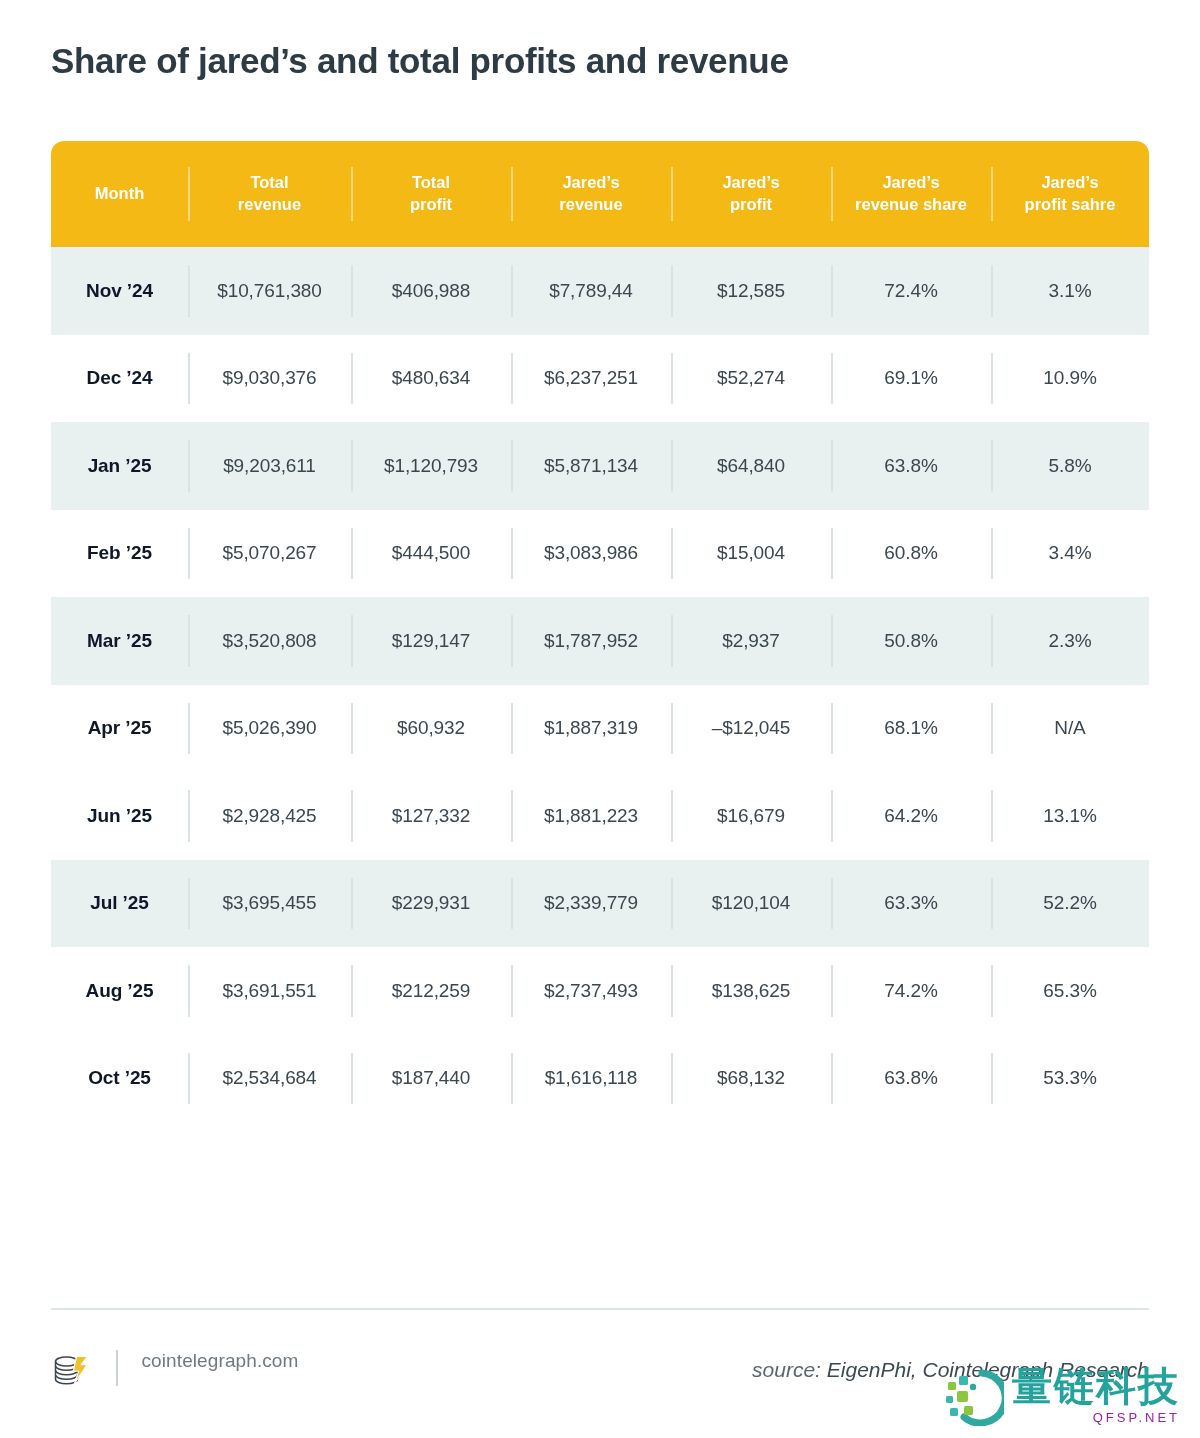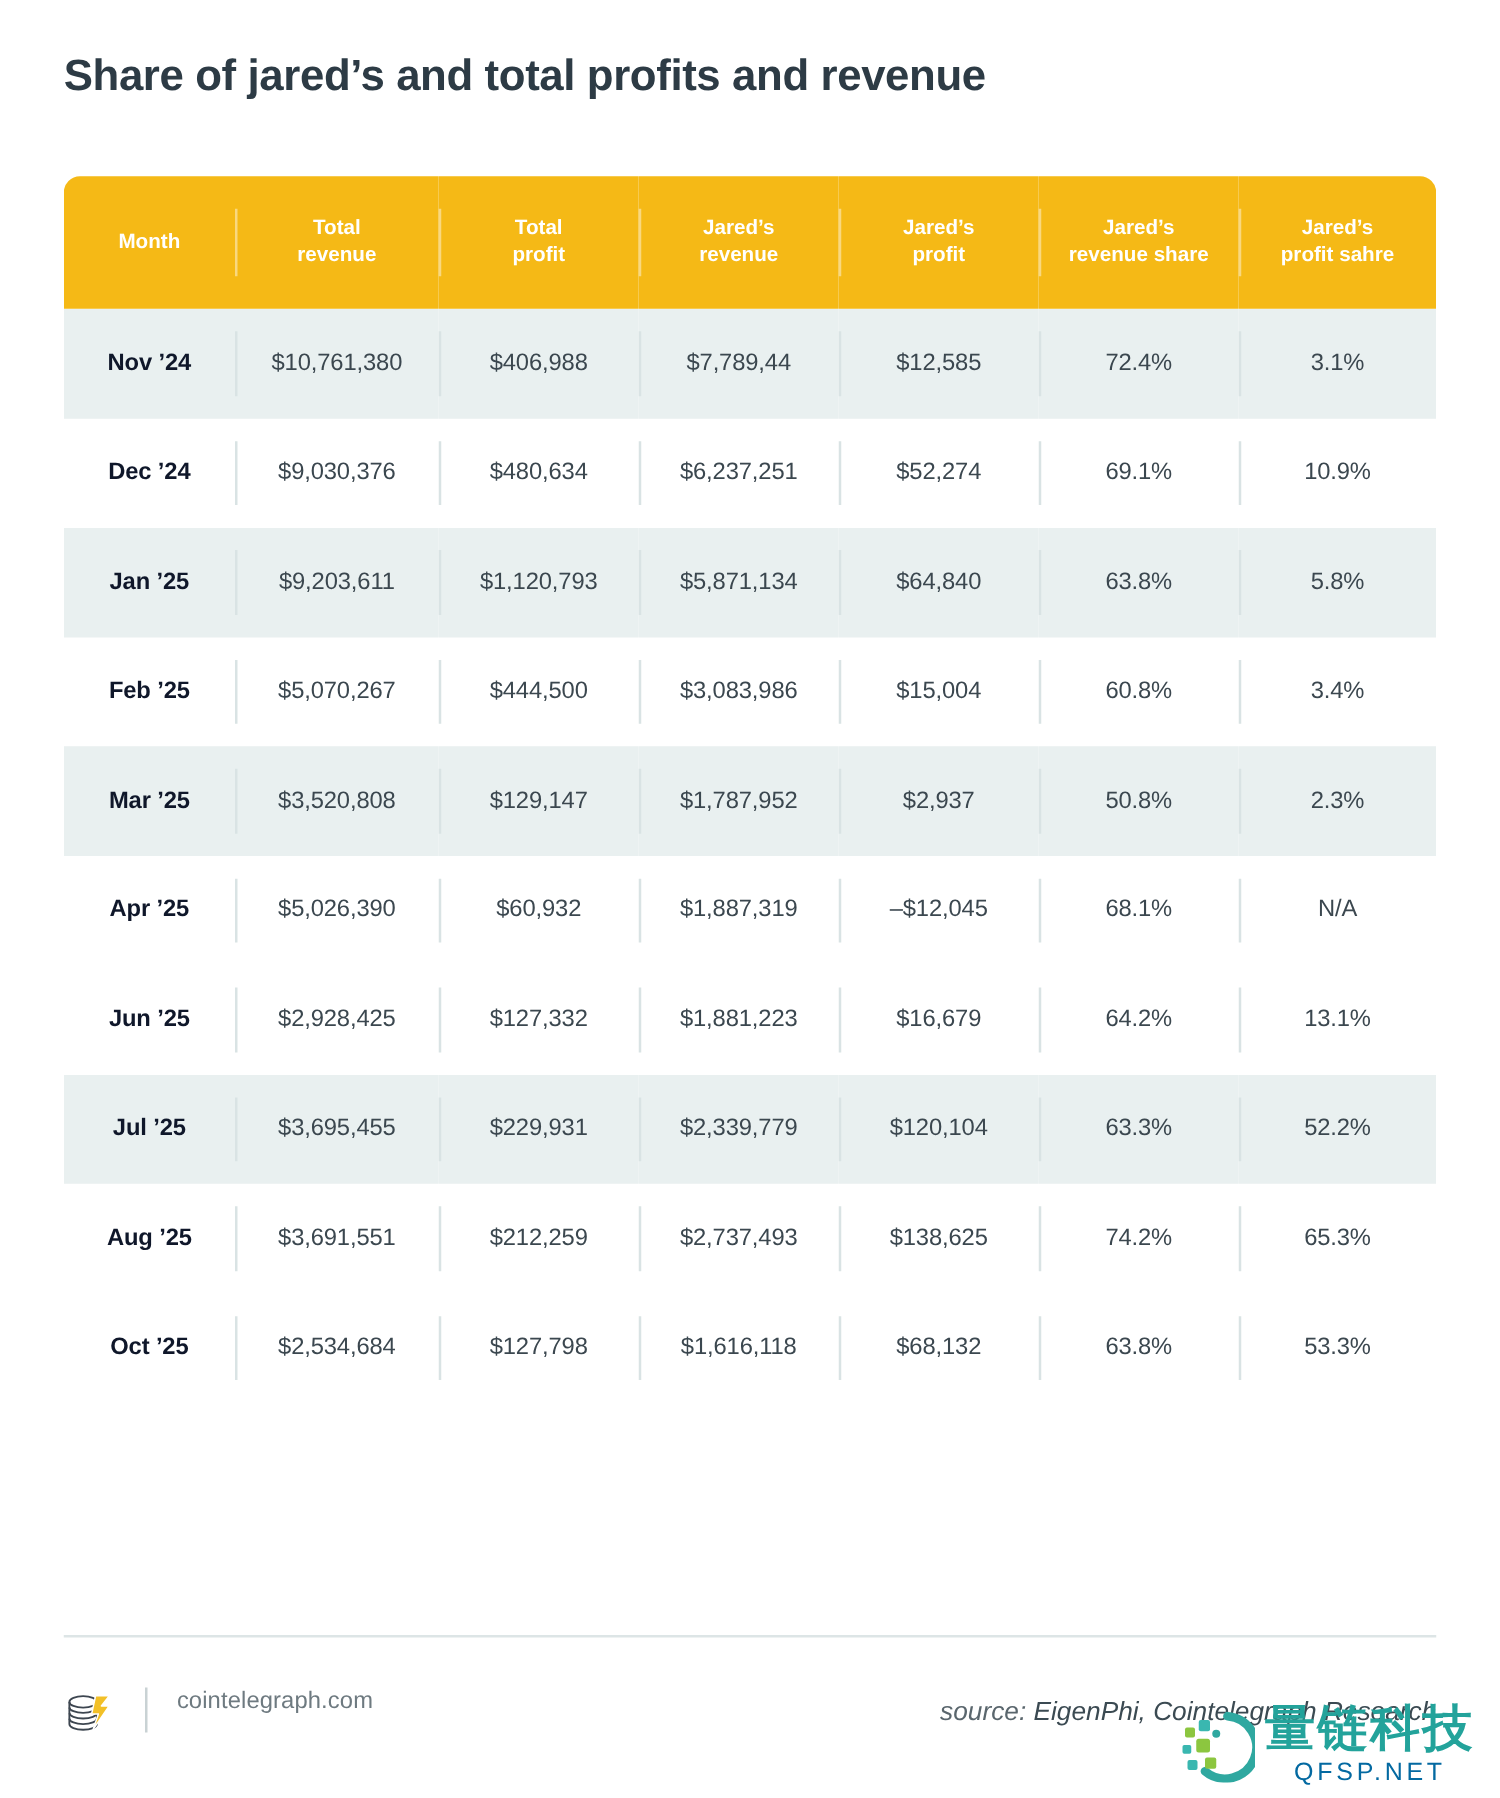--- a/index.html
+++ b/index.html
@@ -186,24 +186,24 @@
   .wm-cn {
     font-size: 40px;
     font-weight: bold;
     color: #23a39b;
     letter-spacing: 2px;
     display: block;
   }
   .wm-en {
     display: block;
     margin-top: 5px;
-    text-align: center;
-    font-size: 20px;
+    text-align: right;
+    font-size: 13px;
     letter-spacing: 3px;
-    color: #0369a1;
+    color: #a21caf;
   }
 </style>
 </head>
 <body>
 
 <div class="page">
 
   <h1 class="title">Share of jared’s and total profits and revenue</h1>
 
   <div class="table-wrap">
@@ -326,21 +326,21 @@
             <td>$3,691,551</td>
             <td>$212,259</td>
             <td>$2,737,493</td>
             <td>$138,625</td>
             <td>74.2%</td>
             <td>65.3%</td>
           </tr>
           <tr class="even">
             <td class="month">Oct ’25</td>
             <td>$2,534,684</td>
-            <td>$127,798</td>
+            <td>$187,440</td>
             <td>$1,616,118</td>
             <td>$68,132</td>
             <td>63.8%</td>
             <td>53.3%</td>
           </tr>
         </tbody>
     </table>
   </div>
 
   <div class="foot-rule"></div>

